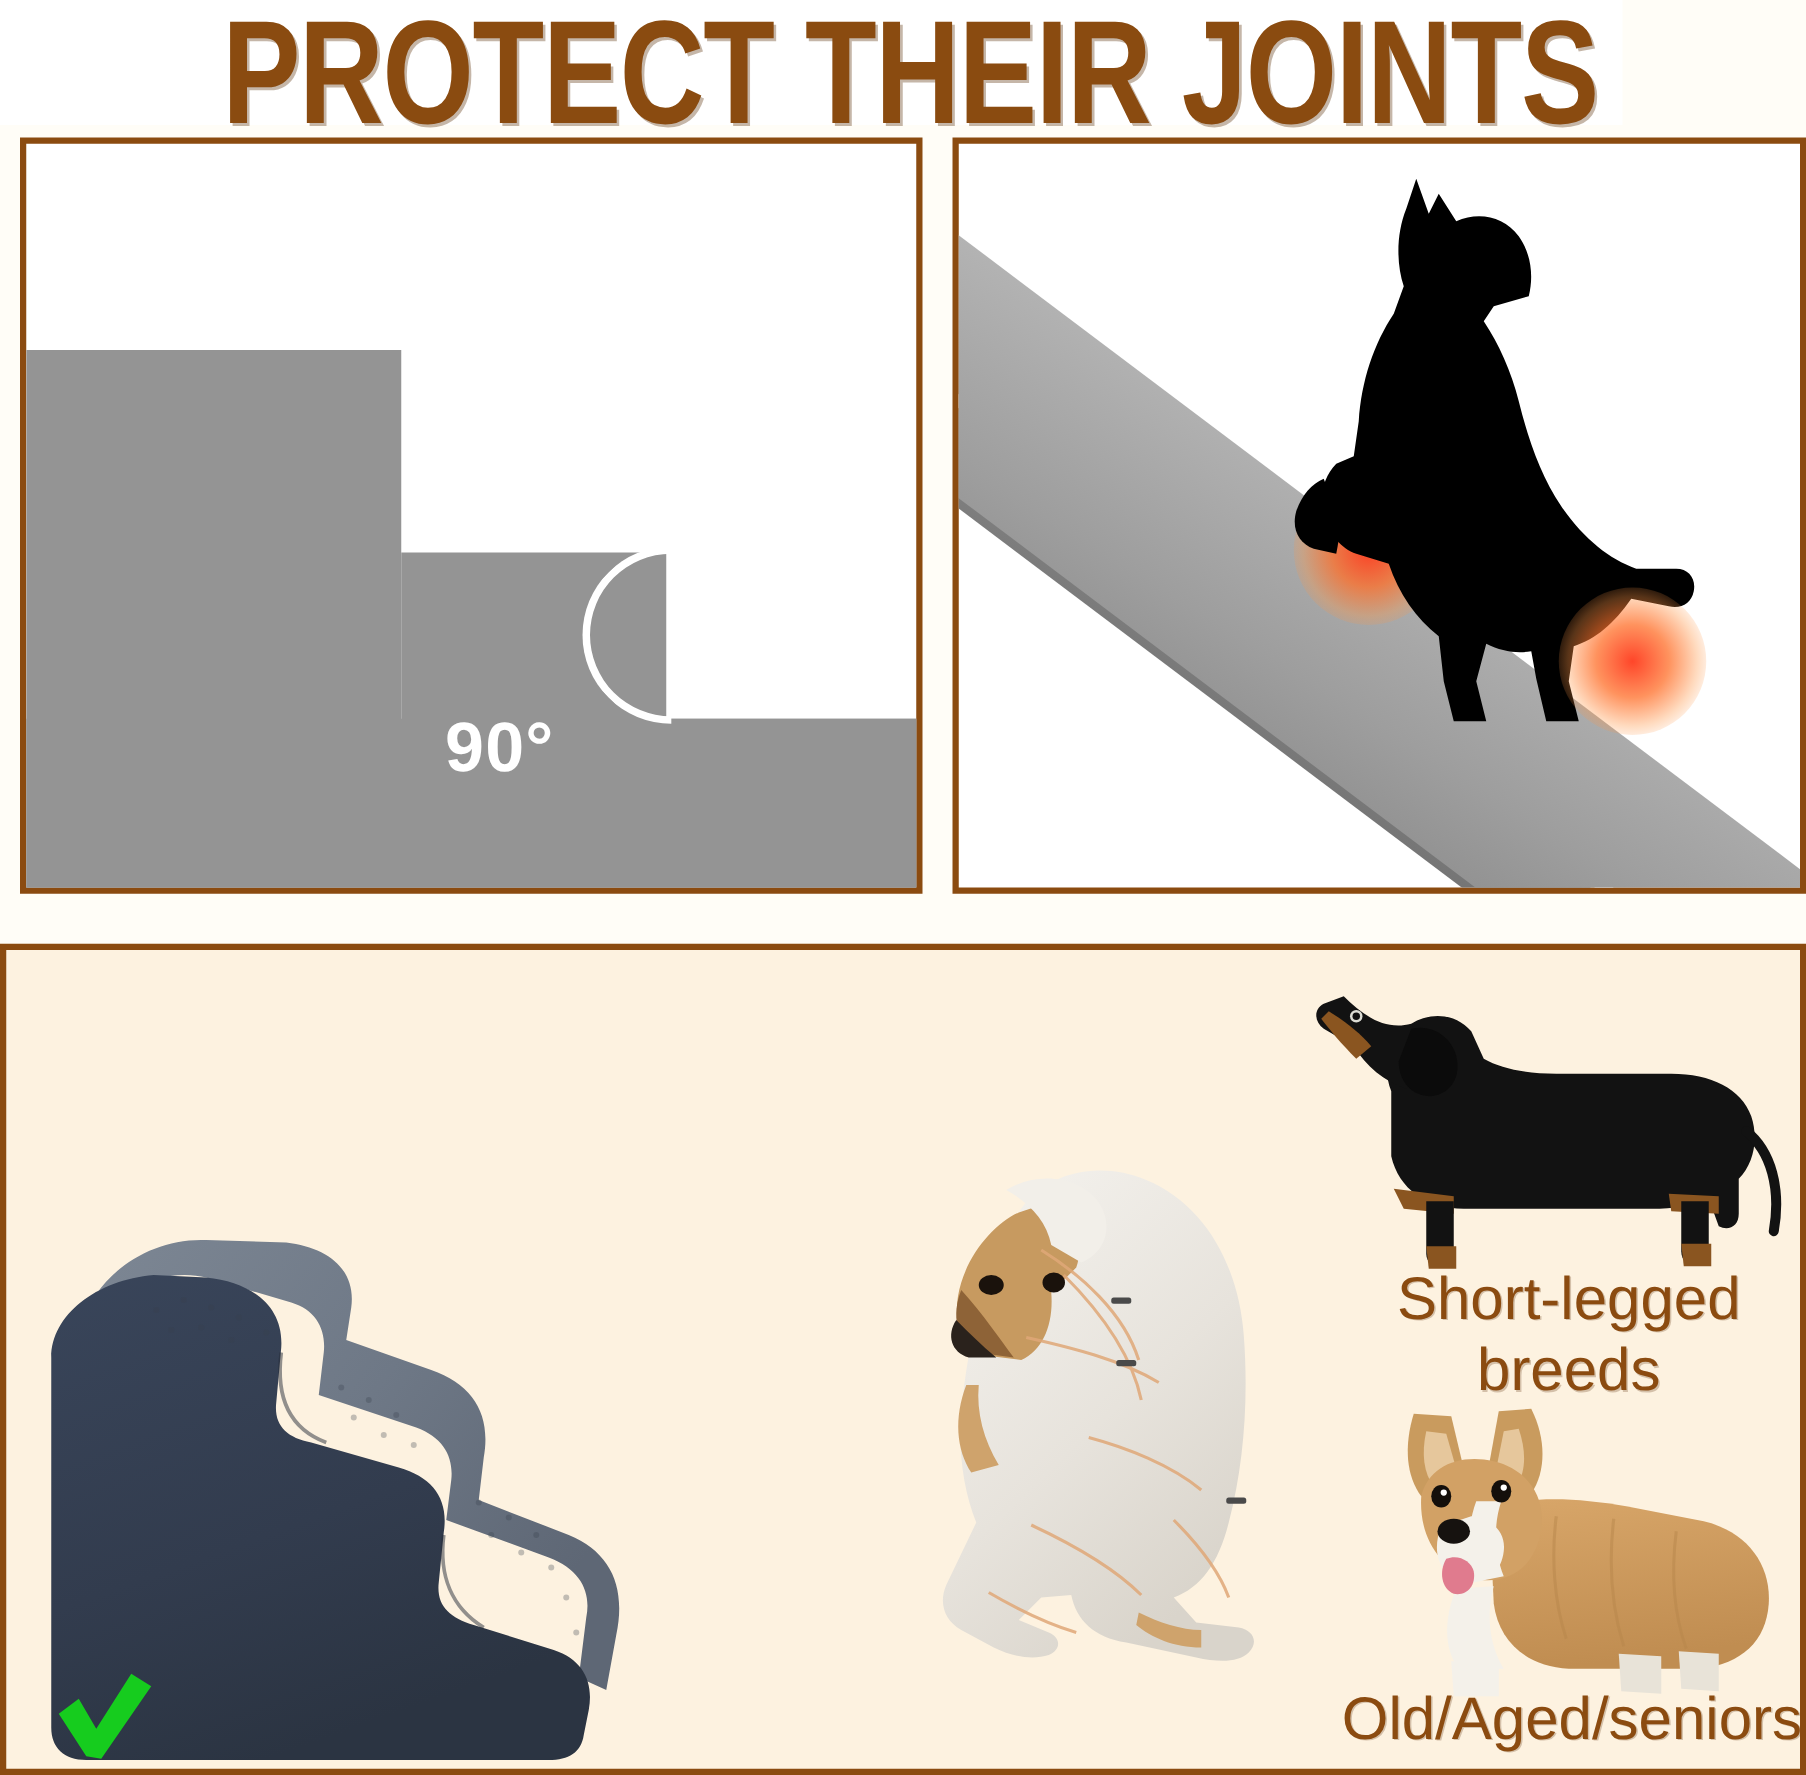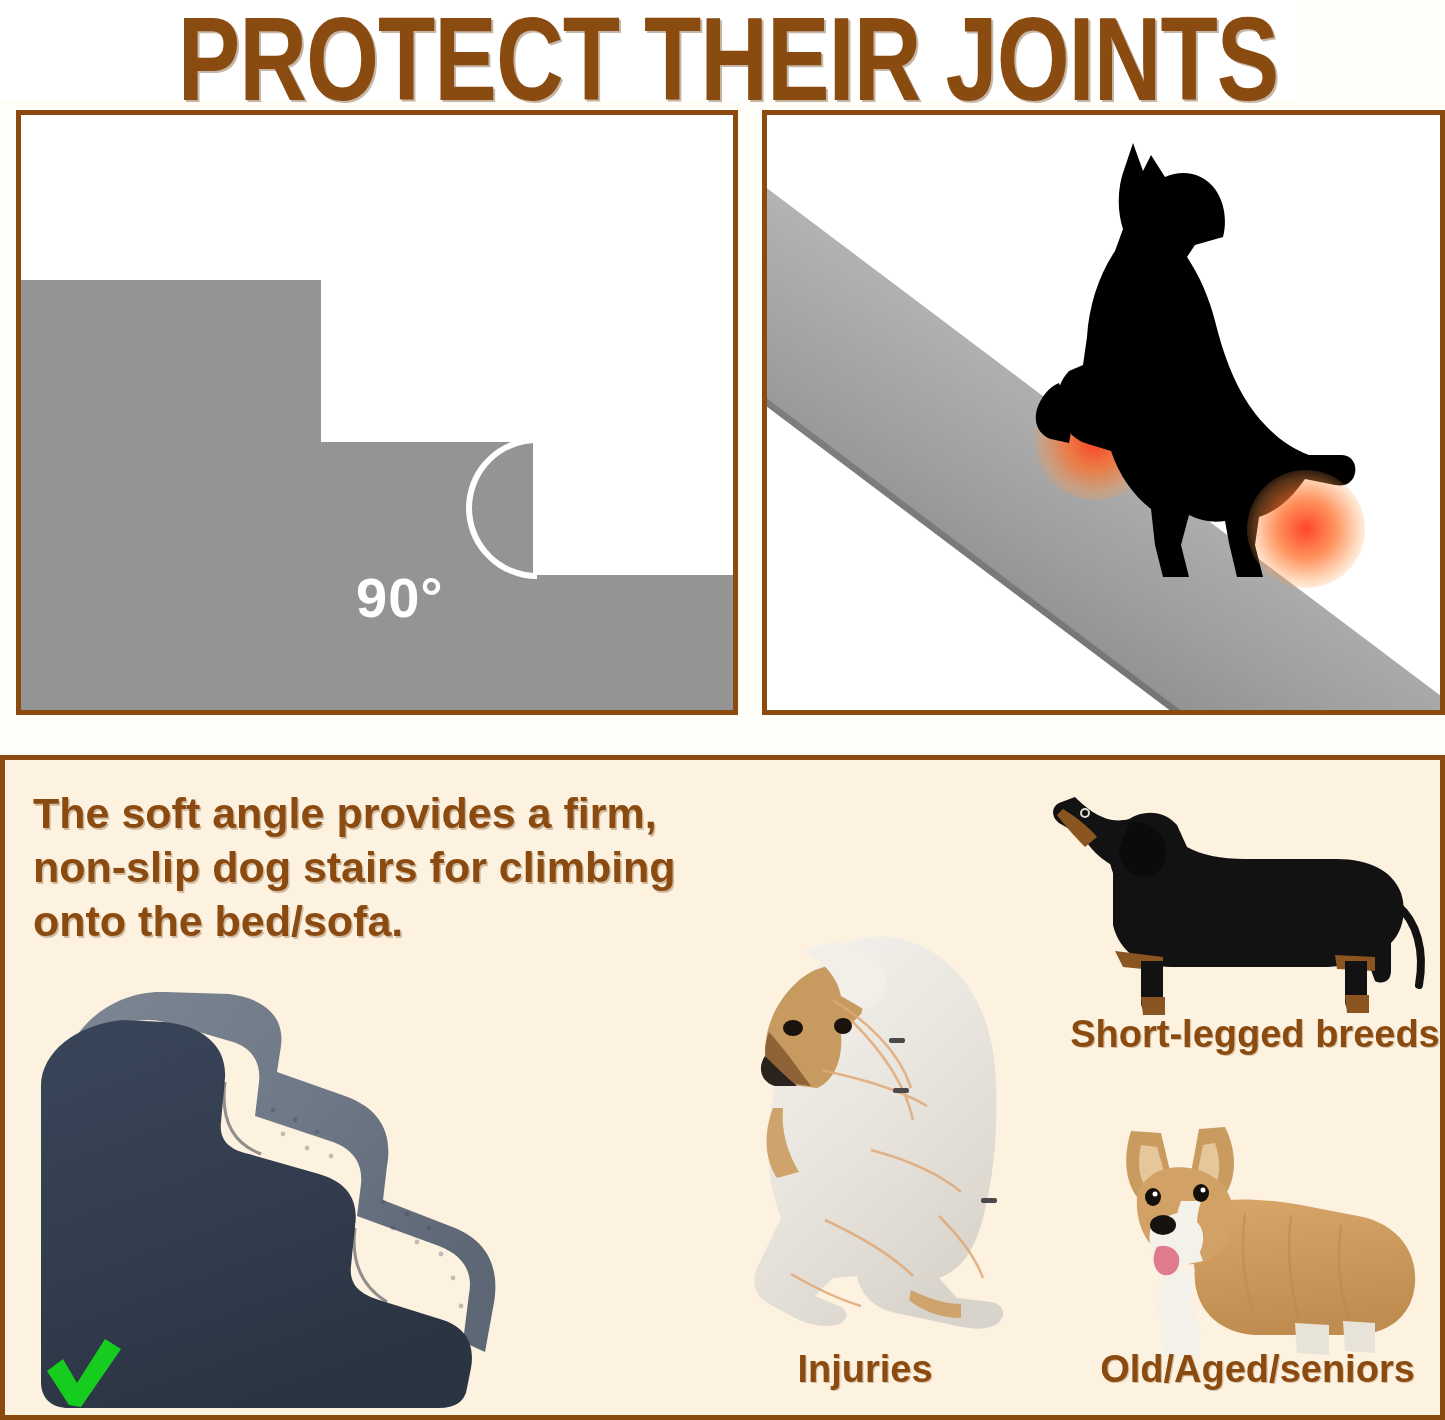--- a/index.html
+++ b/index.html
@@ -182,22 +182,22 @@
   
   .photo {
     position: absolute;
   }
   #photo-injured  { left: 660px; top: 60px;  width: 400px; height: 545px; }
   #photo-dachs    { left: 1040px; top: 15px; width: 400px; height: 250px; }
   #photo-corgi    { left: 1090px; top: 345px; width: 350px; height: 265px; }
 
   .caption-good {
     position: absolute;
-    font-size: 38px;
-    font-weight: 700;
+    font-size: 48px;
+    font-weight: 400;
     color: #8B4B10;
     text-align: center;
     white-space: nowrap;
     text-shadow: 1.2px 1.2px 0 rgba(90,45,5,0.25);
   }
   #caption-breeds {
     left: 1060px;
     top: 252px;
     width: 380px;
     white-space: normal;
@@ -266,21 +266,20 @@
         C96 298 102 310 114 314
         L132 318 L136 296 Z"></path>
     </svg>
 
     <div class="joint-glow" id="glow-rear"></div>
 
   </div>
 
   <div class="panel" id="panel-solution">
 
-    <div id="solution-text">The soft angle provides a firm, non-slip dog stairs for climbing onto the bed/sofa.</div>
 
     <svg id="product-stairs" viewBox="0 0 560 420">
       <defs>
         <linearGradient id="foamFront" x1="0" y1="0" x2="0.4" y2="1">
           <stop offset="0%" stop-color="#39455A"></stop>
           <stop offset="60%" stop-color="#323C4E"></stop>
           <stop offset="100%" stop-color="#2B3442"></stop>
         </linearGradient>
         <linearGradient id="foamTop" x1="0" y1="0" x2="1" y2="0.6">
           <stop offset="0%" stop-color="#7D8794"></stop>
@@ -529,17 +528,16 @@
       <circle cx="108" cy="85" r="2.5" fill="#FFFFFF"></circle>
 
       <g stroke="#B8874C" stroke-width="2.5" fill="none" opacity="0.5">
         <path d="M150 108 C146 140 148 176 158 206"></path>
         <path d="M196 110 C192 144 194 180 204 212"></path>
         <path d="M246 120 C242 152 244 186 254 214"></path>
       </g>
     </svg>
 
     <div class="caption-good" id="caption-breeds">Short-legged breeds</div>
-    <div class="caption-good" id="caption-injuries">Injuries</div>
     <div class="caption-good" id="caption-seniors">Old/Aged/seniors</div>
   </div>
 
 </div>
 
 </body></html>

